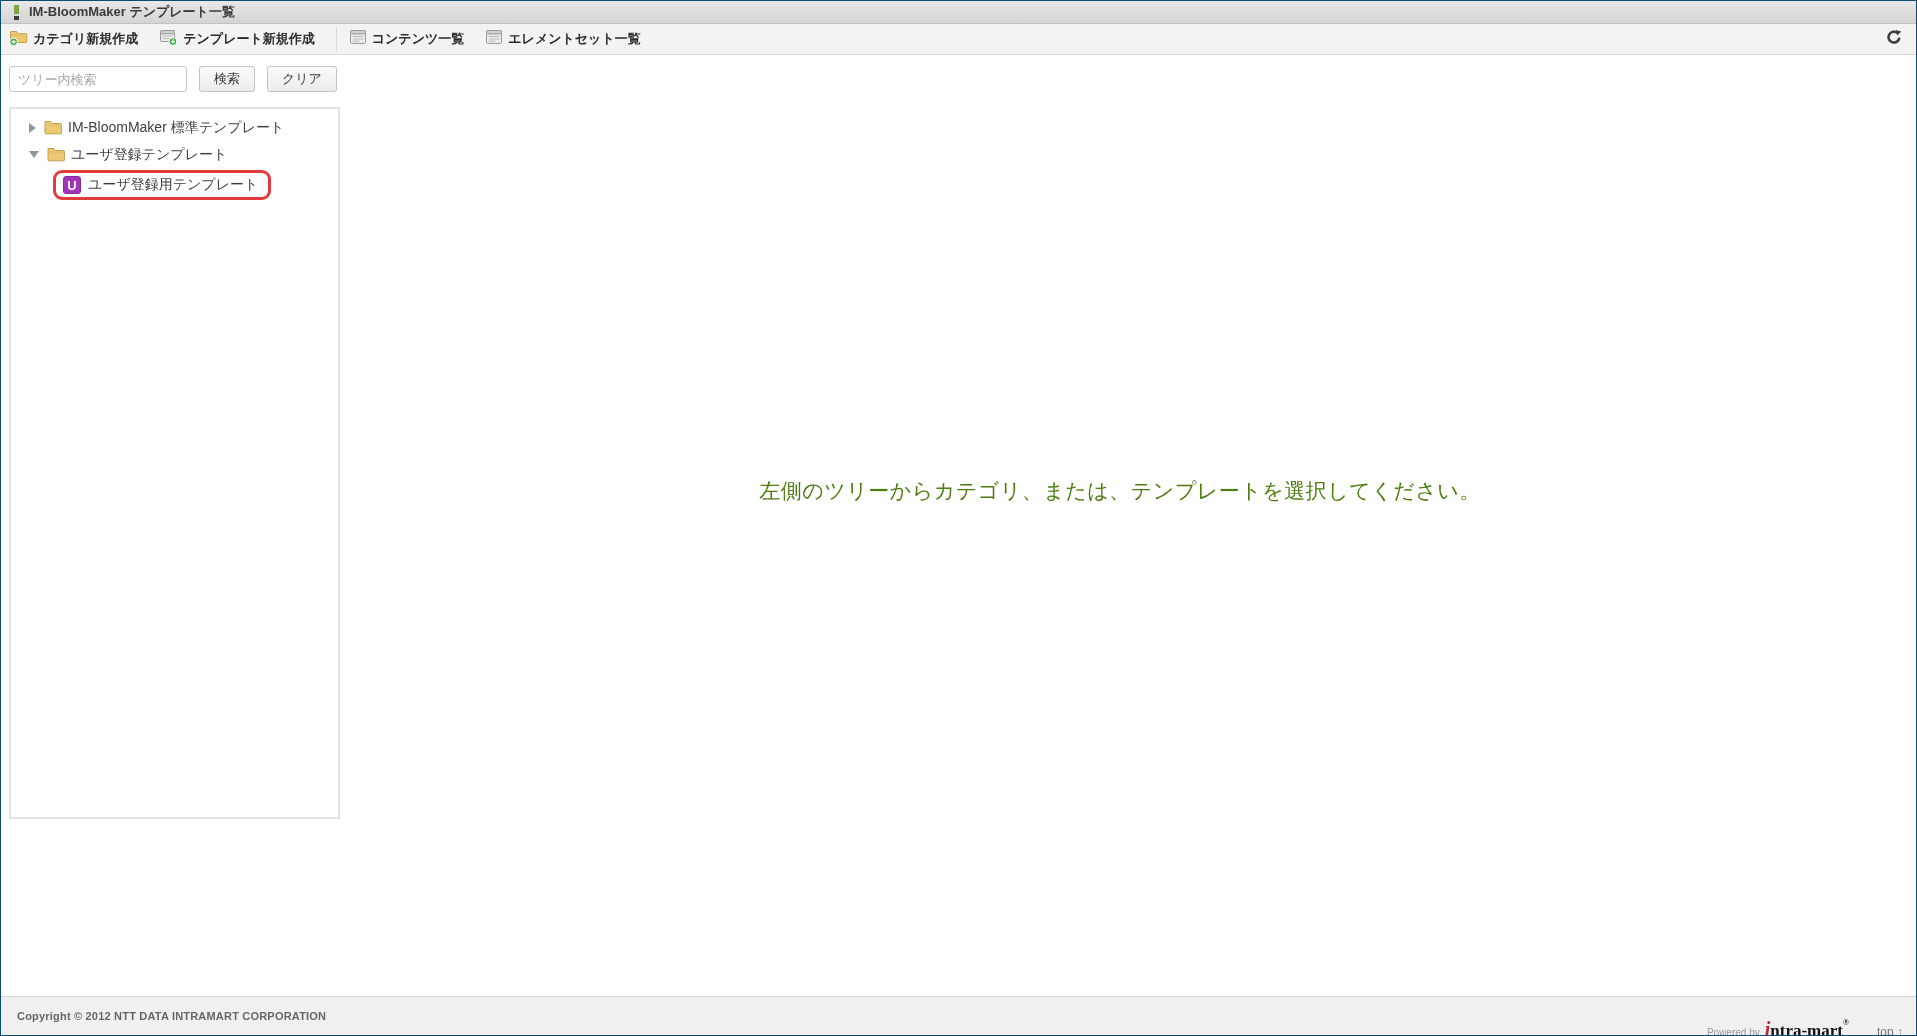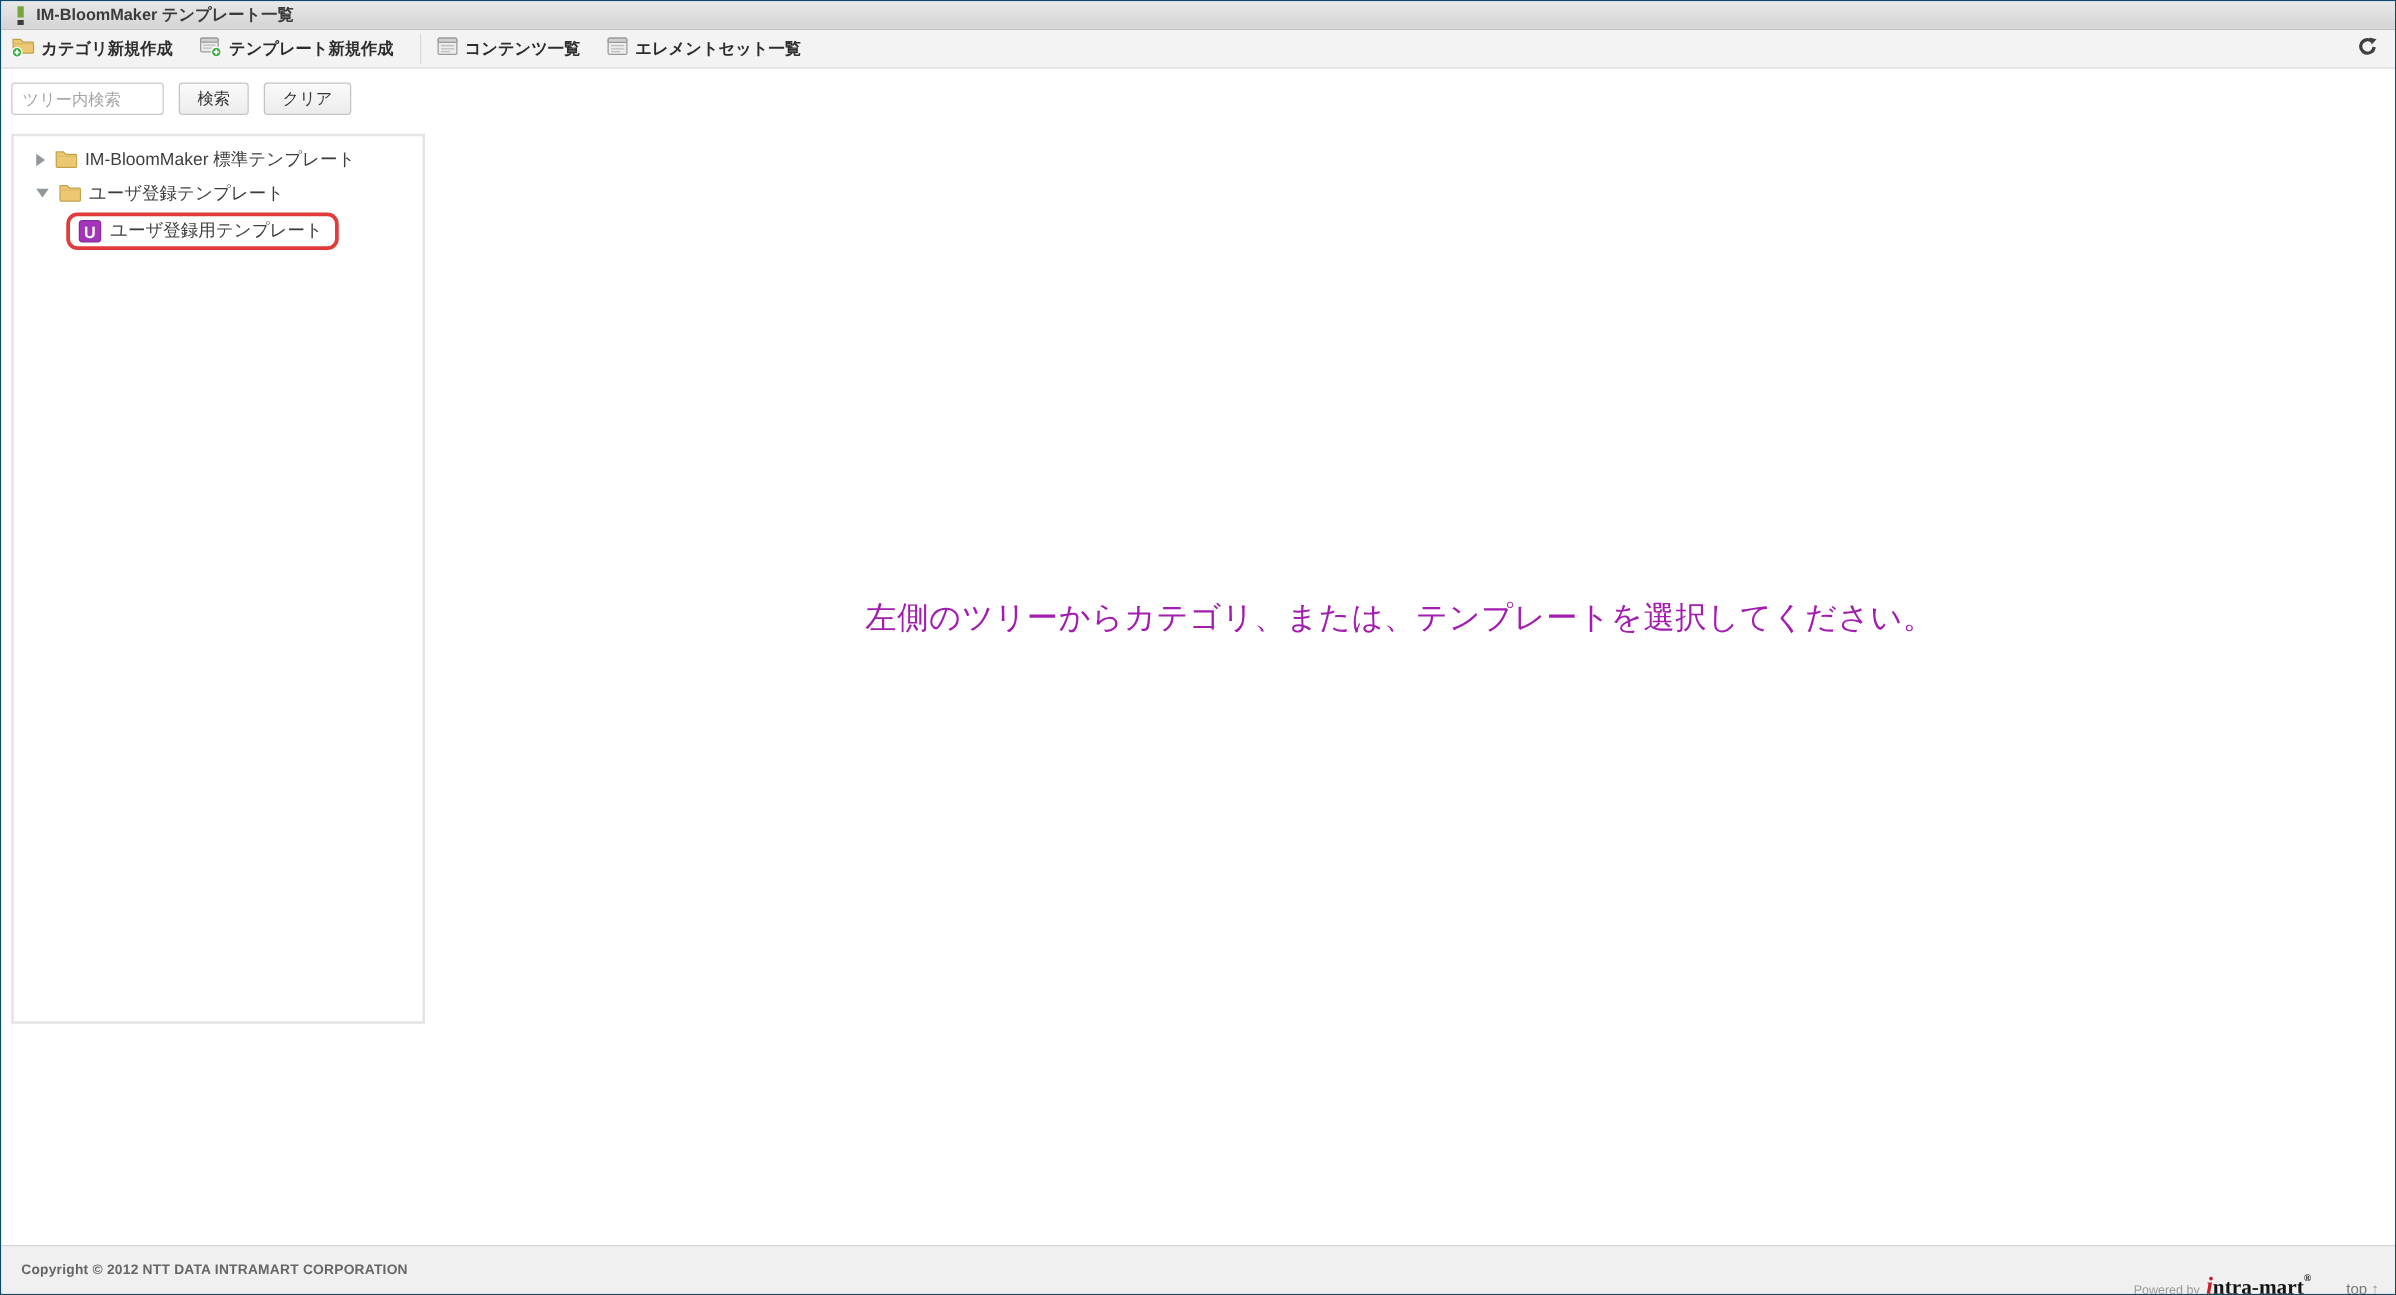--- a/index.html
+++ b/index.html
@@ -33,21 +33,21 @@
   .tb-item .lbl { font-size:13px; font-weight:bold; color:#2d2d2d; white-space:nowrap; }
   .tb-sep { width:1px; height:24px; background:#d9d9d9; margin-right:12px; }
   .tb-spacer { flex:1; }
   .refresh-btn { width:20px; height:20px; display:flex; align-items:center; justify-content:center; cursor:pointer; }
 
   
   .content { flex:1; position:relative; background:#fff; }
 
   .search-row { position:absolute; left:8px; top:11px; display:flex; align-items:center; }
   .search-input {
-    width:122px; height:26px; box-sizing:border-box;
+    width:178px; height:26px; box-sizing:border-box;
     border:1px solid #c9c9c9; border-radius:3px; padding:0 8px;
     font-size:13px; color:#333; font-family:inherit; outline:none;
   }
   .search-input::placeholder { color:#a5a5a5; }
   .btn {
     height:26px; margin-left:12px; padding:0 14px;
     background:linear-gradient(#fafafa,#ececec);
     border:1px solid #c3c3c3; border-radius:3px;
     font-size:13px; color:#333; font-family:inherit; cursor:pointer; white-space:nowrap;
   }
@@ -72,21 +72,21 @@
   }
   .u-badge {
     width:18px; height:18px; margin-right:7px; flex:0 0 auto;
     background:#a335b9; border:1px solid #8a2a9e; box-sizing:border-box; border-radius:3px;
     color:#fff; font-size:13px; font-weight:bold;
     display:flex; align-items:center; justify-content:center;
   }
 
   .main-message {
     position:absolute; left:339px; right:16px; top:422px;
-    text-align:center; font-size:25px; color:#a21caf; letter-spacing:0.5px;
+    text-align:center; font-size:21px; color:#4d7c0f; letter-spacing:0.5px;
   }
 
   
   .footer {
     flex:0 0 38px; height:38px;
     background:#f0f0f0; border-top:1px solid #d5d5d5;
     display:flex; align-items:center; padding:0 13px 0 16px;
   }
   .copyright { font-size:11px; font-weight:bold; color:#666; letter-spacing:0.2px; }
   .footer-right { margin-left:auto; display:flex; align-items:baseline; }

